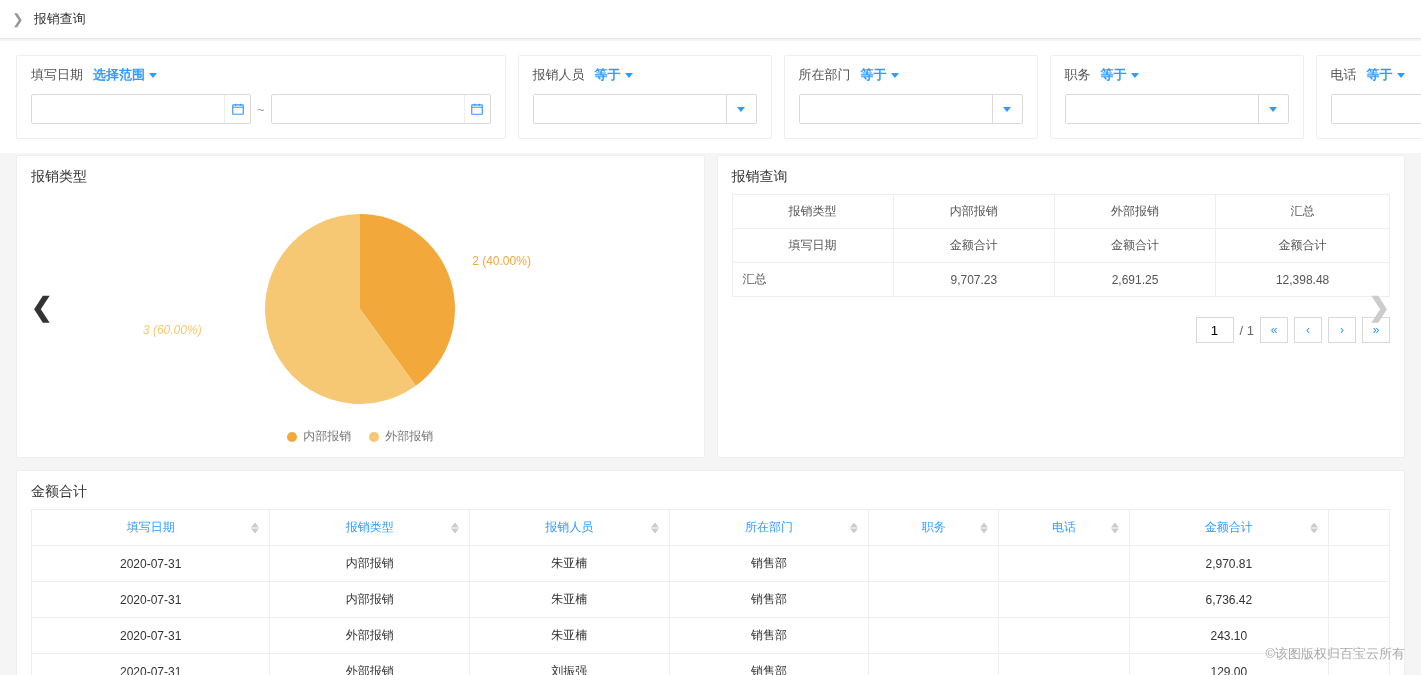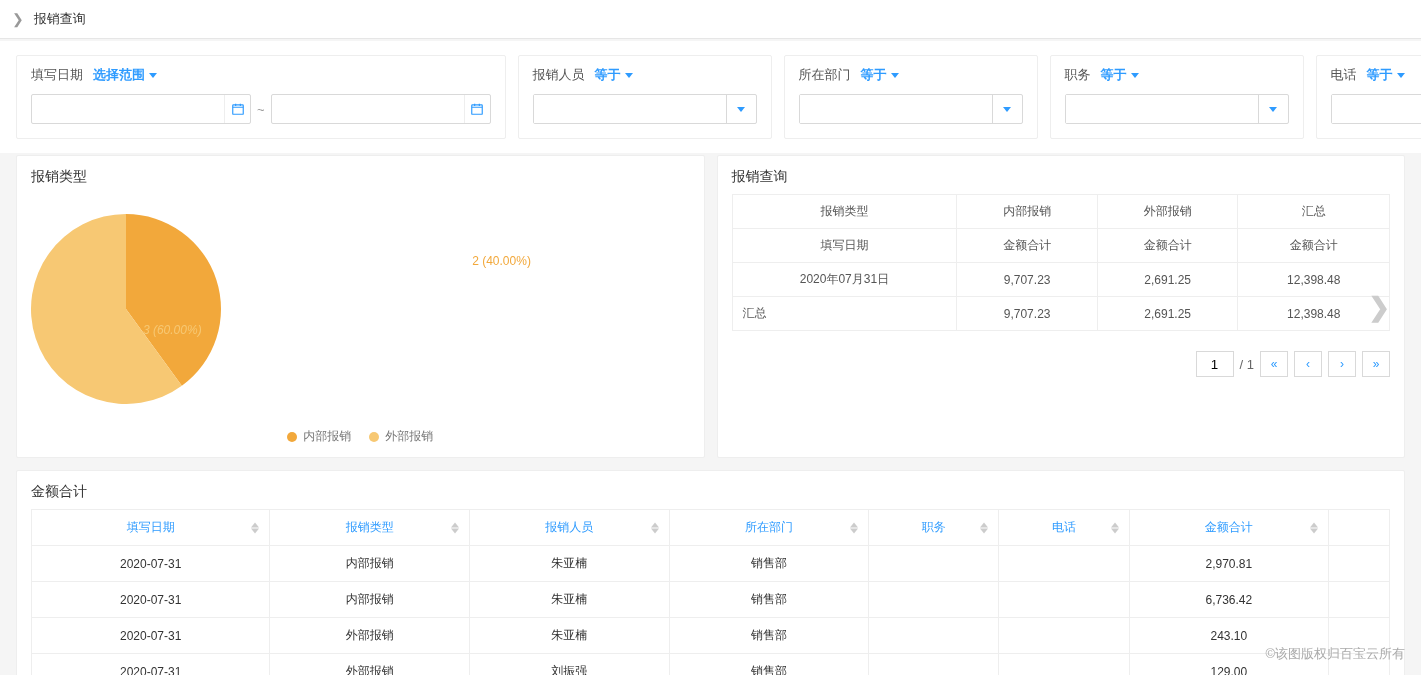--- a/index.html
+++ b/index.html
@@ -24,21 +24,21 @@
 .select-wrap input { border: none; outline: none; flex: 1; padding: 0 8px; font-size: 13px; }
 .select-btn { width: 30px; border-left: 1px solid #d9d9d9; display: flex; align-items: center; justify-content: center; color: #2e9bff; cursor: pointer; }
 .select-btn .caret-down { border-top-color: #2e9bff; }
 
 .panels { display: flex; gap: 12px; padding: 0 16px; }
 .panel { background: #fff; border: 1px solid #eee; border-radius: 2px; padding: 12px 14px; }
 .panel.left { flex: 1; position: relative; }
 .panel.right { flex: 1; position: relative; }
 .panel-title { font-size: 14px; color: #333; margin-bottom: 8px; }
 
-.chart-wrap { position: relative; height: 230px; display: flex; align-items: center; }
+.chart-wrap { position: relative; height: 230px; display: flex; align-items: center; justify-content: center; }
 .nav-chev { position: absolute; top: 50%; transform: translateY(-50%); font-size: 26px; color: #333; cursor: pointer; user-select: none; font-weight: bold; }
 .nav-chev.left { left: 14px; }
 .nav-chev.right { right: 14px; }
 
 .pie-svg { display: block; }
 .pie-label { position: absolute; font-size: 12px; color: #f2a83b; font-weight: 500; }
 .legend { display: flex; gap: 18px; justify-content: center; margin-top: 4px; font-size: 12px; color: #777; }
 .legend-item { display: flex; align-items: center; gap: 6px; }
 .legend-dot { width: 10px; height: 10px; border-radius: 50%; }
 
@@ -204,26 +204,20 @@
           <th>汇总</th>
         </tr>
         <tr>
           <th>填写日期</th>
           <th>金额合计</th>
           <th>金额合计</th>
           <th>金额合计</th>
         </tr>
       </thead>
       <tbody id="sum-body">
-          <tr>
-            <td>2020年07月31日</td>
-            <td>9,707.23</td>
-            <td>2,691.25</td>
-            <td>12,398.48</td>
-          </tr>
           <tr>
             <td class="left">汇总</td>
             <td>9,707.23</td>
             <td>2,691.25</td>
             <td>12,398.48</td>
           </tr>
         </tbody>
     </table>
     <div class="pager">
       <input class="pg-input" value="1" style="">

